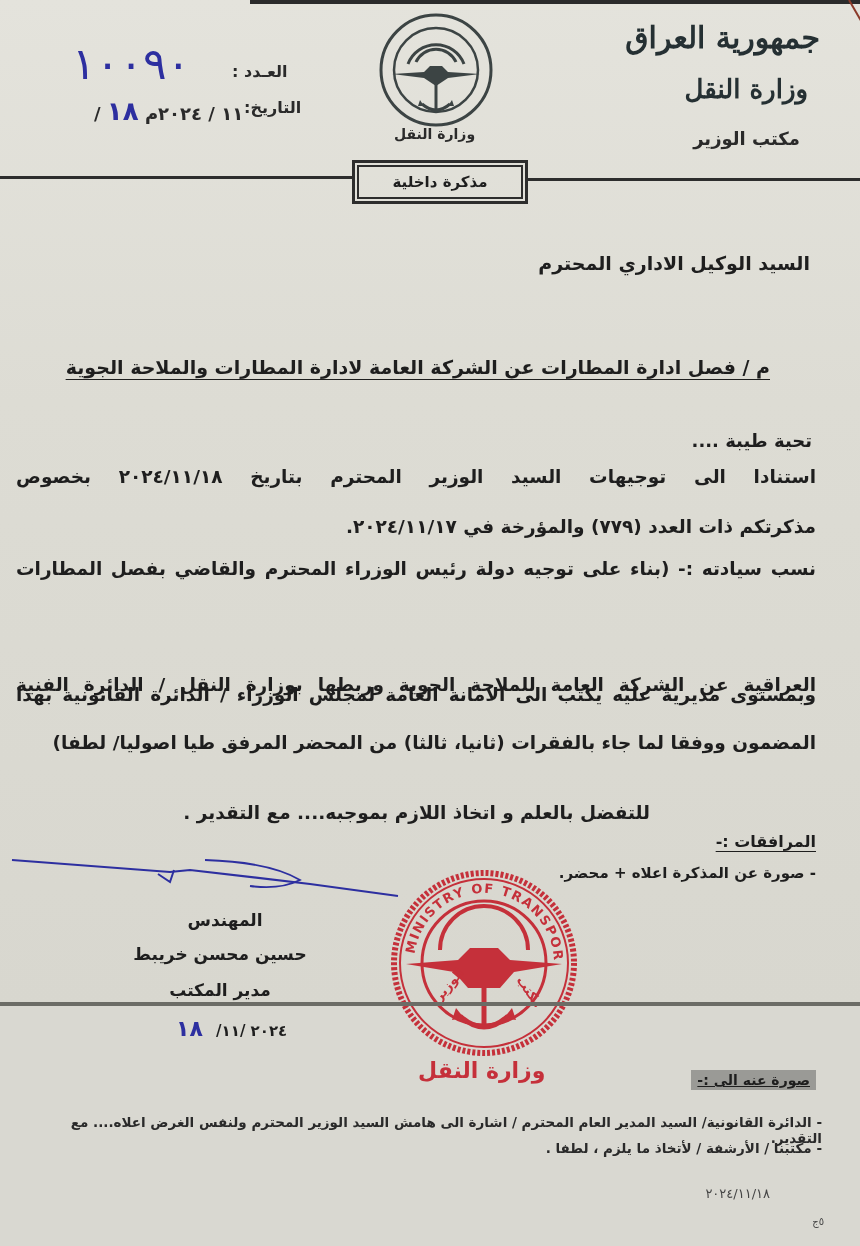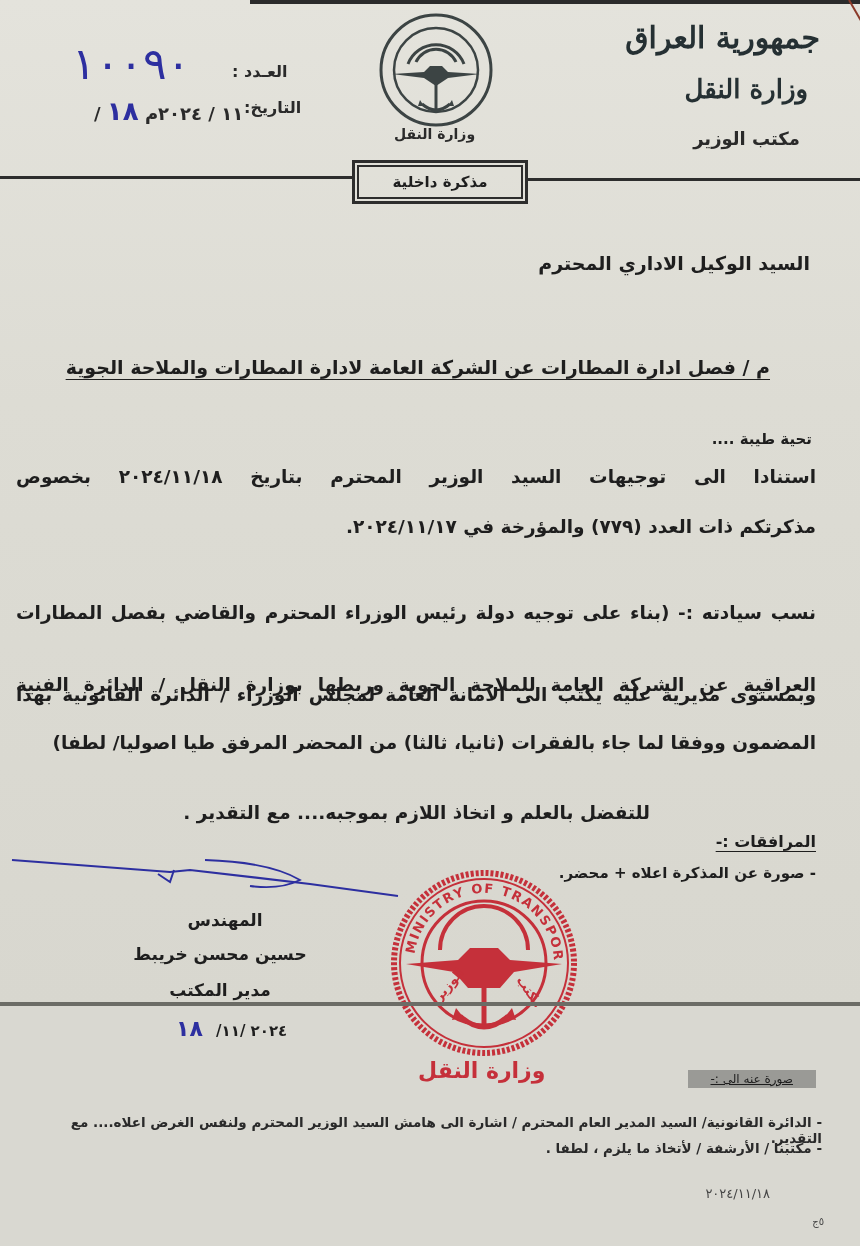--- a/index.html
+++ b/index.html
@@ -38,41 +38,41 @@
 
     
     .rule-left { left: 0; top: 176px; width: 354px; height: 3px; background:#2d2d2d; }
     .rule-right { left: 524px; top: 178px; width: 336px; height: 3px; background:#2d2d2d; }
     .memo-box { left: 352px; top: 160px; width: 170px; height: 38px; border: 3px solid #2d2d2d; box-shadow: inset 0 0 0 2px #e1e0d9, inset 0 0 0 4px #2d2d2d; display:flex; align-items:center; justify-content:center; }
     .memo-box span { font-size: 15px; font-weight: bold; }
 
     
     .addressee { right: 50px; top: 252px; font-size: 19px; font-weight: bold; }
     .subject { right: 90px; top: 356px; font-size: 19px; font-weight: bold; text-decoration: underline; text-underline-offset: 5px; }
-    .greeting { right: 48px; top: 430px; font-size: 15px; font-weight: bold; }
+    .greeting { right: 48px; top: 430px; font-size: 18px; font-weight: bold; }
     .para { right: 44px; width: 800px; font-size: 18.5px; font-weight: bold; text-align: justify; text-align-last: justify; }
     .para.last { text-align-last: right; }
     .closing { right: 210px; top: 802px; font-size: 18.5px; font-weight: bold; }
     .attach-title { right: 44px; top: 832px; font-size: 16px; font-weight: bold; text-decoration: underline; text-underline-offset: 4px; }
     .attach-item { right: 44px; top: 864px; font-size: 15px; font-weight: bold; }
 
     
     .sig-line { left: 10px; top: 850px; width: 390px; height: 50px; }
     .sig-title { left: 175px; top: 910px; width: 100px; text-align:center; font-size: 17px; font-weight: bold; }
     .sig-name { left: 110px; top: 944px; width: 220px; text-align:center; font-size: 17px; font-weight: bold; }
     .sig-role { left: 140px; top: 980px; width: 160px; text-align:center; font-size: 17px; font-weight: bold; }
     .sig-date { left: 176px; top: 1016px; font-size: 15px; font-weight: bold; }
     .sig-date .hand { color: #2d2fa0; font-size: 22px; margin-right: 8px; }
 
     
     .stamp { left: 388px; top: 868px; width: 192px; height: 190px; }
     .stamp-caption { left: 418px; top: 1058px; font-size: 22px; font-weight: bold; color: #c5303a; }
 
     
-    .cc-title { right: 44px; top: 1070px; font-size: 12px; font-weight: normal; background: #9a9a96; padding: 2px 23px; text-decoration: underline; }
+    .cc-title { right: 44px; top: 1070px; font-size: 14px; font-weight: bold; background: #9a9a96; padding: 2px 6px; text-decoration: underline; }
     .cc-line { right: 38px; font-size: 13.5px; font-weight: bold; color: #2a2a2a; margin-left: 25px; }
 
     .footer-ref { right: 90px; top: 1186px; font-size: 13px; color:#444; }
     .footer-code { right: 36px; top: 1216px; font-size: 10px; color:#444; }
     .bottom-edge { left:0; bottom:0; width:860px; height:4px; background:#6c6c66; }
   </style>
 </head>
 <body>
 
 <div class="page">
@@ -110,21 +110,21 @@
 
   <div class="abs memo-box">
     <span class="rtl">مذكرة داخلية</span>
   </div>
   <div class="abs rtl subject">م / فصل ادارة المطارات عن الشركة العامة لادارة المطارات والملاحة الجوية</div>
   <div class="abs rtl greeting">تحية طيبة ....</div>
 
   <div class="abs rtl para" style="top:466px;">استنادا الى توجيهات السيد الوزير المحترم بتاريخ ٢٠٢٤/١١/١٨ بخصوص</div>
   <div class="abs rtl para last" style="top:516px;">مذكرتكم ذات العدد (٧٧٩) والمؤرخة في ٢٠٢٤/١١/١٧.</div>
 
-  <div class="abs rtl para" style="top:602px;">نسب سيادته :- (بناء على توجيه دولة رئيس الوزراء المحترم والقاضي بفصل المطارات</div>
+  <div class="abs rtl para" style="top:558px;">نسب سيادته :- (بناء على توجيه دولة رئيس الوزراء المحترم والقاضي بفصل المطارات</div>
   <div class="abs rtl para" style="top:634px;margin-top:40px;">العراقية عن الشركة العامة للملاحة الجوية وربطها بوزارة النقل / الدائرة الفنية</div>
   <div class="abs rtl para" style="top:684px;">وبمستوى مديرية عليه يكتب الى الامانة العامة لمجلس الوزراء / الدائرة القانونية بهذا</div>
   <div class="abs rtl para last" style="top:732px;">المضمون ووفقا لما جاء بالفقرات (ثانيا، ثالثا) من المحضر المرفق طيا اصوليا/ لطفا)</div>
 
   <div class="abs rtl closing">للتفضل بالعلم و اتخاذ اللازم بموجبه.... مع التقدير .</div>
 
   <div class="abs rtl attach-title">المرافقات :-</div>
   <div class="abs rtl attach-item">- صورة عن المذكرة اعلاه + محضر.</div>
 
   <svg class="abs sig-line" viewBox="0 0 390 50">

